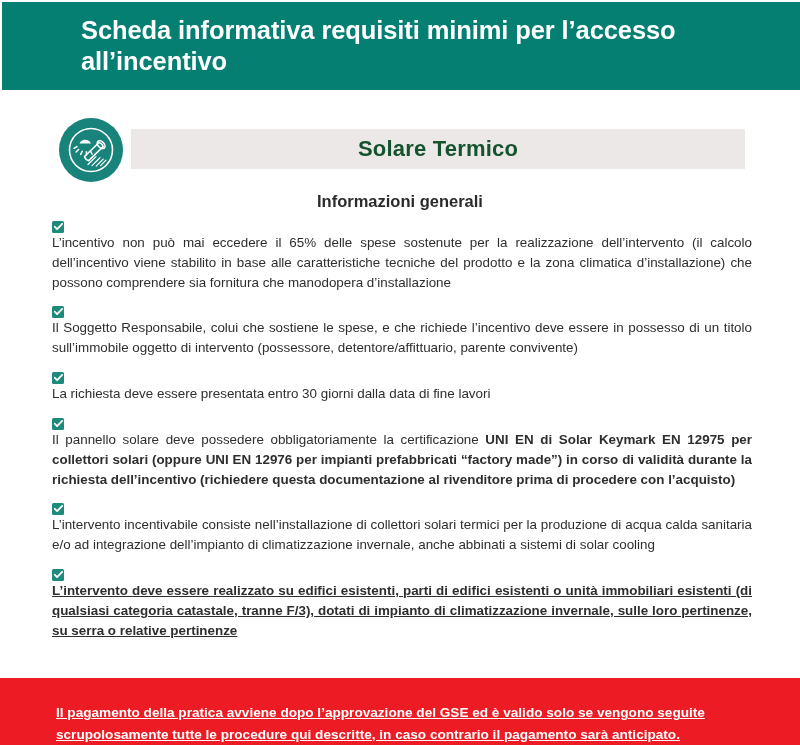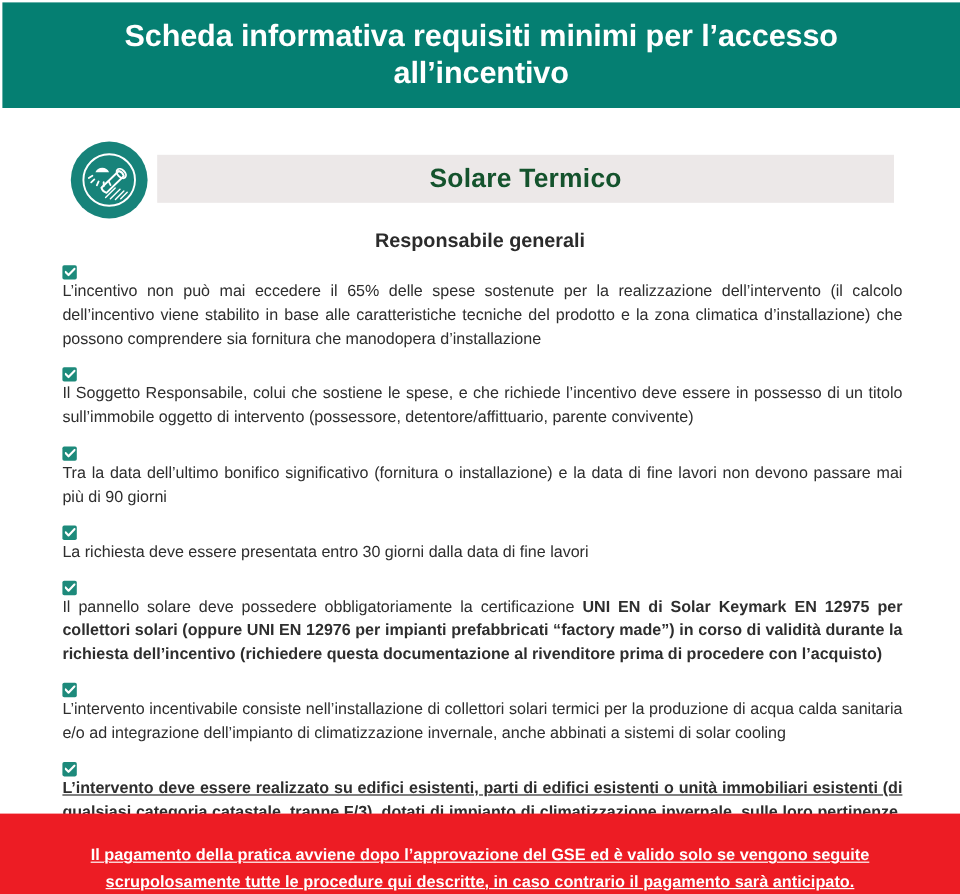--- a/index.html
+++ b/index.html
@@ -26,21 +26,21 @@
     display: flex;
     align-items: center;
     justify-content: center;
     box-sizing: border-box;
   }
   .header-title {
     color: #ffffff;
     font-size: 25.5px;
     font-weight: bold;
     line-height: 1.23;
-    text-align: center;
+    text-align: left;
     letter-spacing: -0.1px;
     max-width: 640px;
   }
   .solar-icon {
     position: absolute;
     left: 59px;
     top: 118px;
     width: 64px;
     height: 64px;
     border-radius: 50%;
@@ -130,21 +130,21 @@
     background: #ed1c24;
     display: flex;
     align-items: center;
     justify-content: center;
   }
   .footer-text {
     color: #ffffff;
     font-size: 13.6px;
     font-weight: bold;
     line-height: 1.55;
-    text-align: center;
+    text-align: left;
     text-decoration: underline;
     width: 688px;
     margin-top: 24px;
   }
 </style>
 </head>
 <body>
 
 <div class="header-banner">
   <div class="header-title">Scheda informativa requisiti minimi per l’accesso all’incentivo</div>
@@ -175,21 +175,21 @@
       <line x1="37.2" y1="48.2" x2="44.2" y2="41.2"></line>
       <line x1="41.6" y1="47.6" x2="47.0" y2="42.2"></line>
     </g>
   </svg>
 </div>
 
 <div class="title-bar">
   <span class="title-bar-text">Solare Termico</span>
 </div>
 
-<div class="subsection-heading">Responsabile generali</div>
+<div class="subsection-heading">Informazioni generali</div>
 
 <div class="bullets">
 
   <div class="bullet-row">
     <span class="check-box">
       <svg width="9" height="8" viewBox="0 0 9 8">
           <path d="M0.6 3.6 L3.1 6.2 L8.2 0.9" fill="none" stroke="#ffffff" stroke-width="1.8" stroke-linecap="round" stroke-linejoin="round"></path>
         </svg>
     </span>
     <span class="bullet-text">L’incentivo non può mai eccedere il 65% delle spese sostenute per la realizzazione dell’intervento (il calcolo dell’incentivo viene stabilito in base alle caratteristiche tecniche del prodotto e la zona climatica d’installazione) che possono comprendere sia fornitura che manodopera d’installazione</span>
@@ -198,28 +198,20 @@
 
   <div class="bullet-row">
     <span class="check-box">
       <svg width="9" height="8" viewBox="0 0 9 8">
           <path d="M0.6 3.6 L3.1 6.2 L8.2 0.9" fill="none" stroke="#ffffff" stroke-width="1.8" stroke-linecap="round" stroke-linejoin="round"></path>
         </svg>
     </span>
     <span class="bullet-text">Il Soggetto Responsabile, colui che sostiene le spese, e che richiede l’incentivo deve essere in possesso di un titolo sull’immobile oggetto di intervento (possessore, detentore/affittuario, parente convivente)</span>
   </div>
 
-  <div class="bullet-row">
-    <span class="check-box">
-      <svg width="9" height="8" viewBox="0 0 9 8">
-          <path d="M0.6 3.6 L3.1 6.2 L8.2 0.9" fill="none" stroke="#ffffff" stroke-width="1.8" stroke-linecap="round" stroke-linejoin="round"></path>
-        </svg>
-    </span>
-    <span class="bullet-text">Tra la data dell’ultimo bonifico significativo (fornitura o installazione) e la data di fine lavori non devono passare mai più di 90 giorni</span>
-  </div>
 
   <div class="bullet-row">
     <span class="check-box">
       <svg width="9" height="8" viewBox="0 0 9 8">
           <path d="M0.6 3.6 L3.1 6.2 L8.2 0.9" fill="none" stroke="#ffffff" stroke-width="1.8" stroke-linecap="round" stroke-linejoin="round"></path>
         </svg>
     </span>
     <span class="bullet-text">La richiesta deve essere presentata entro 30 giorni dalla data di fine lavori</span>
   </div>
 

